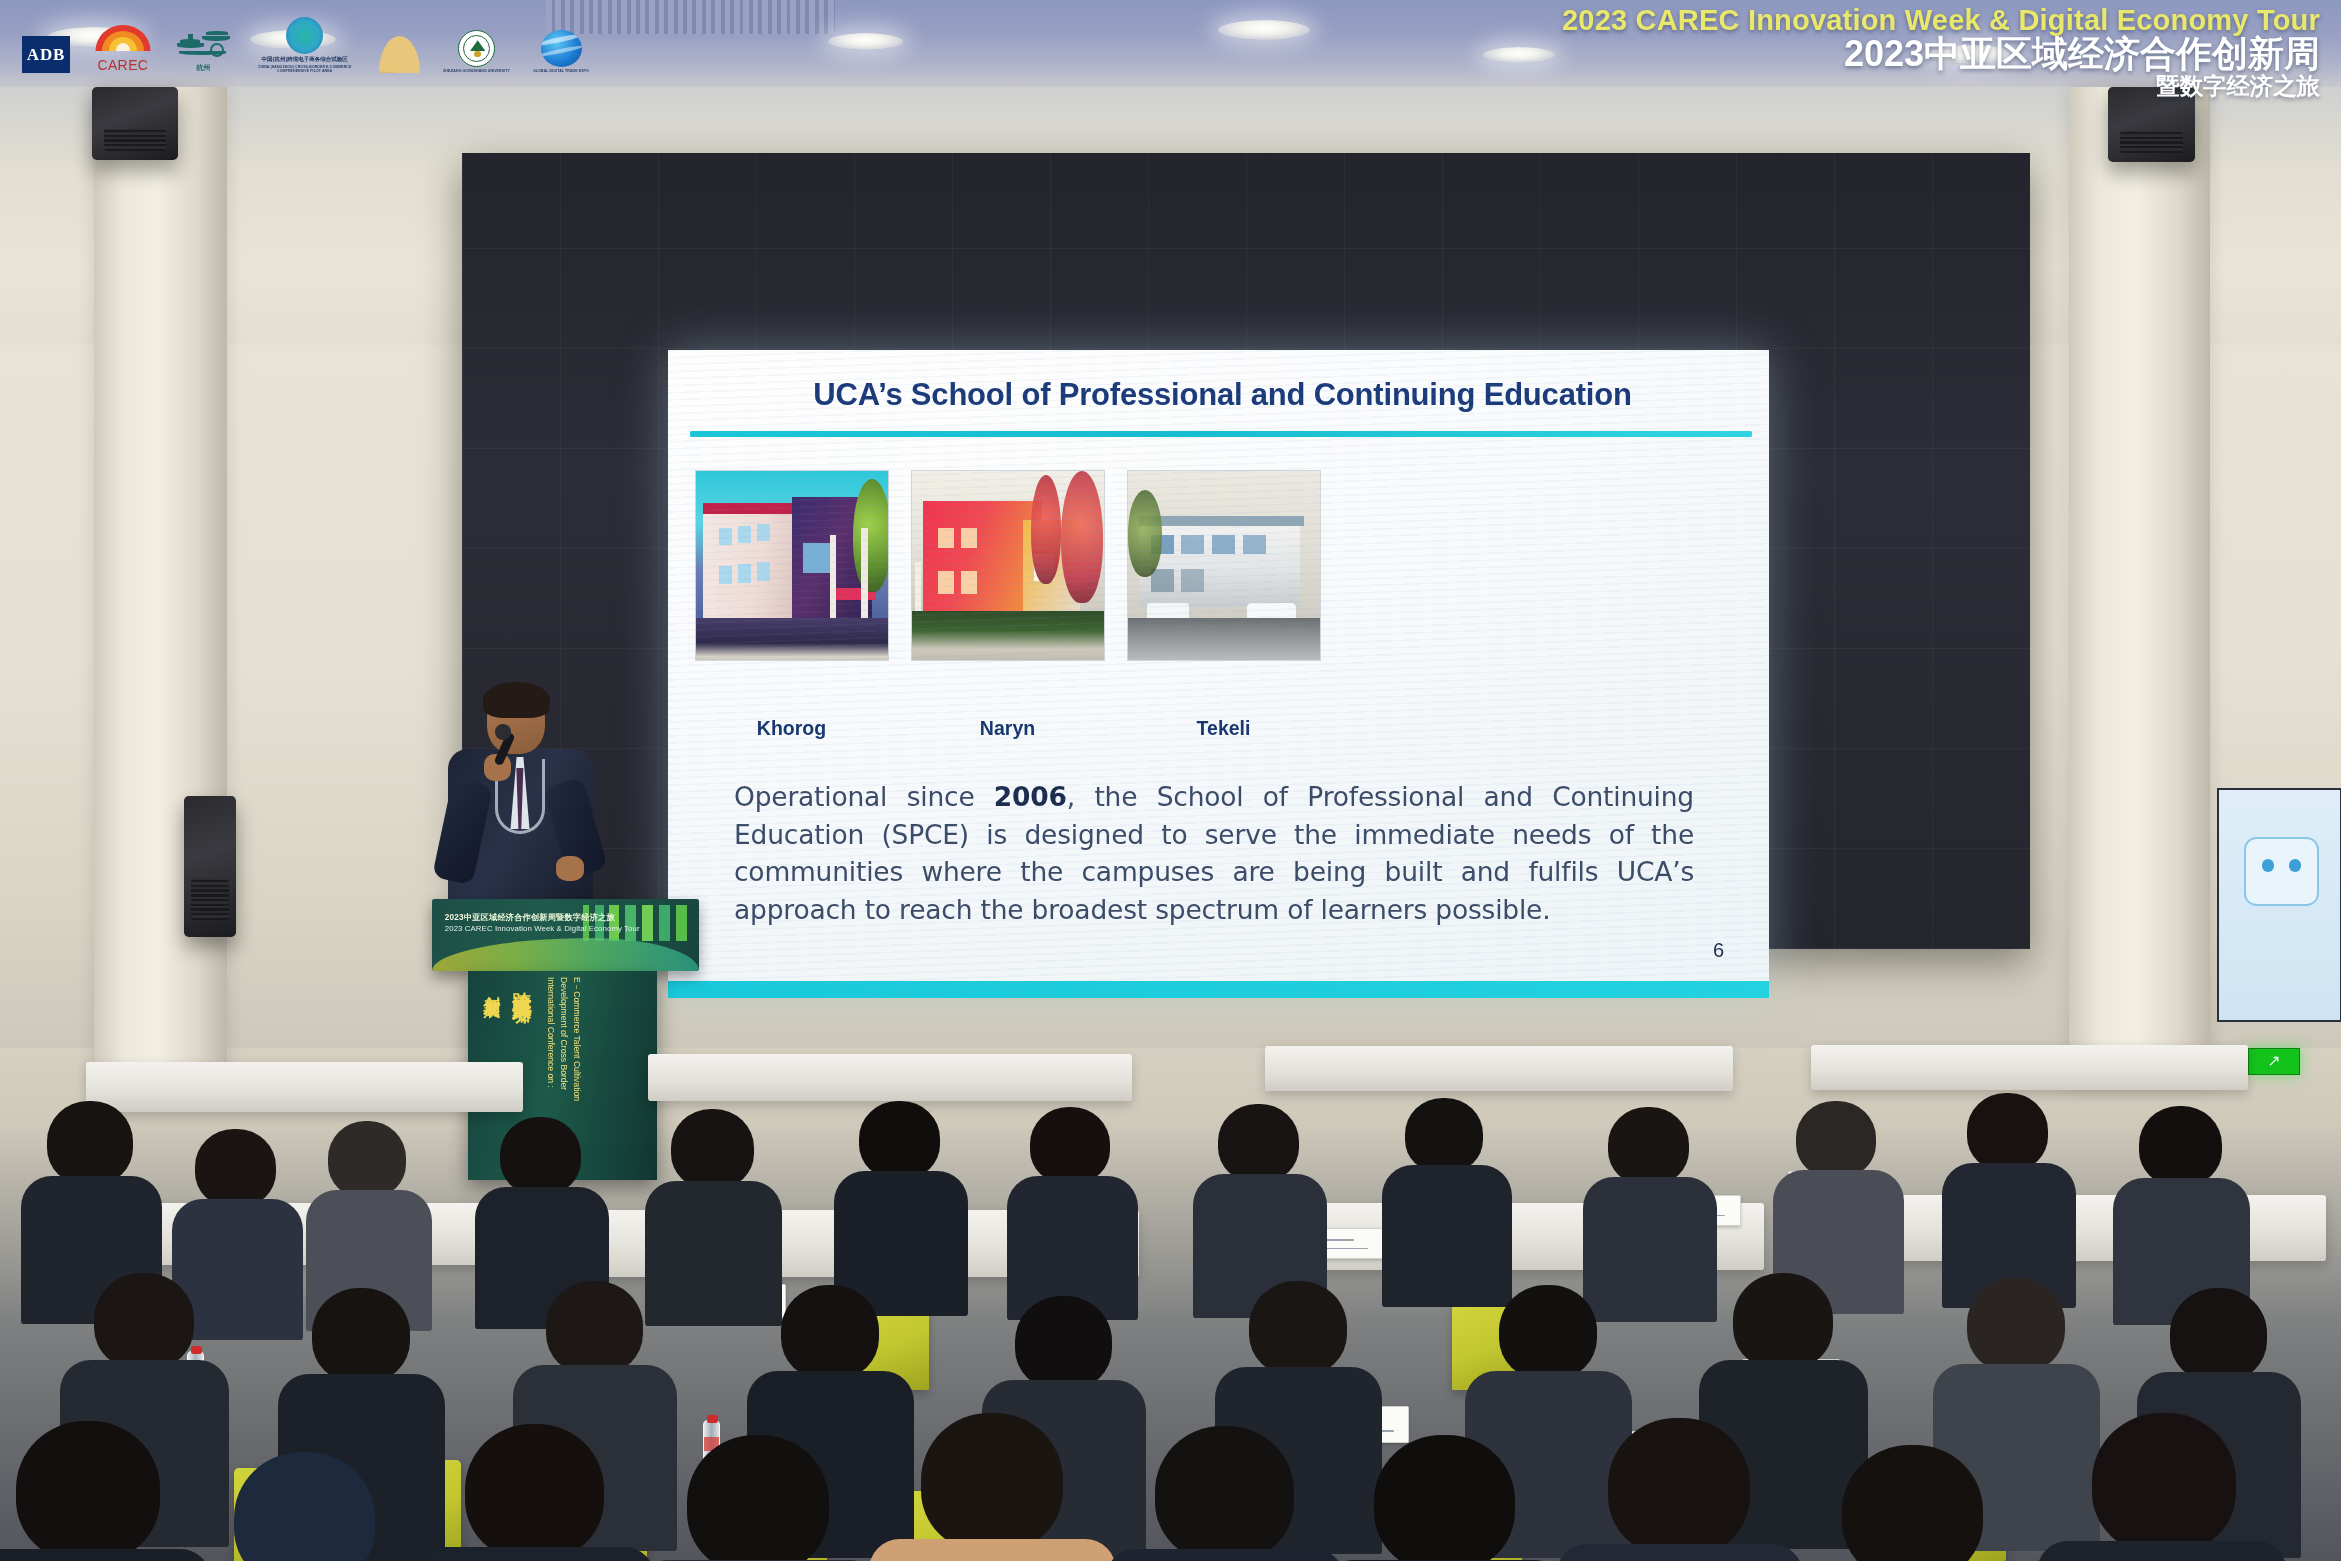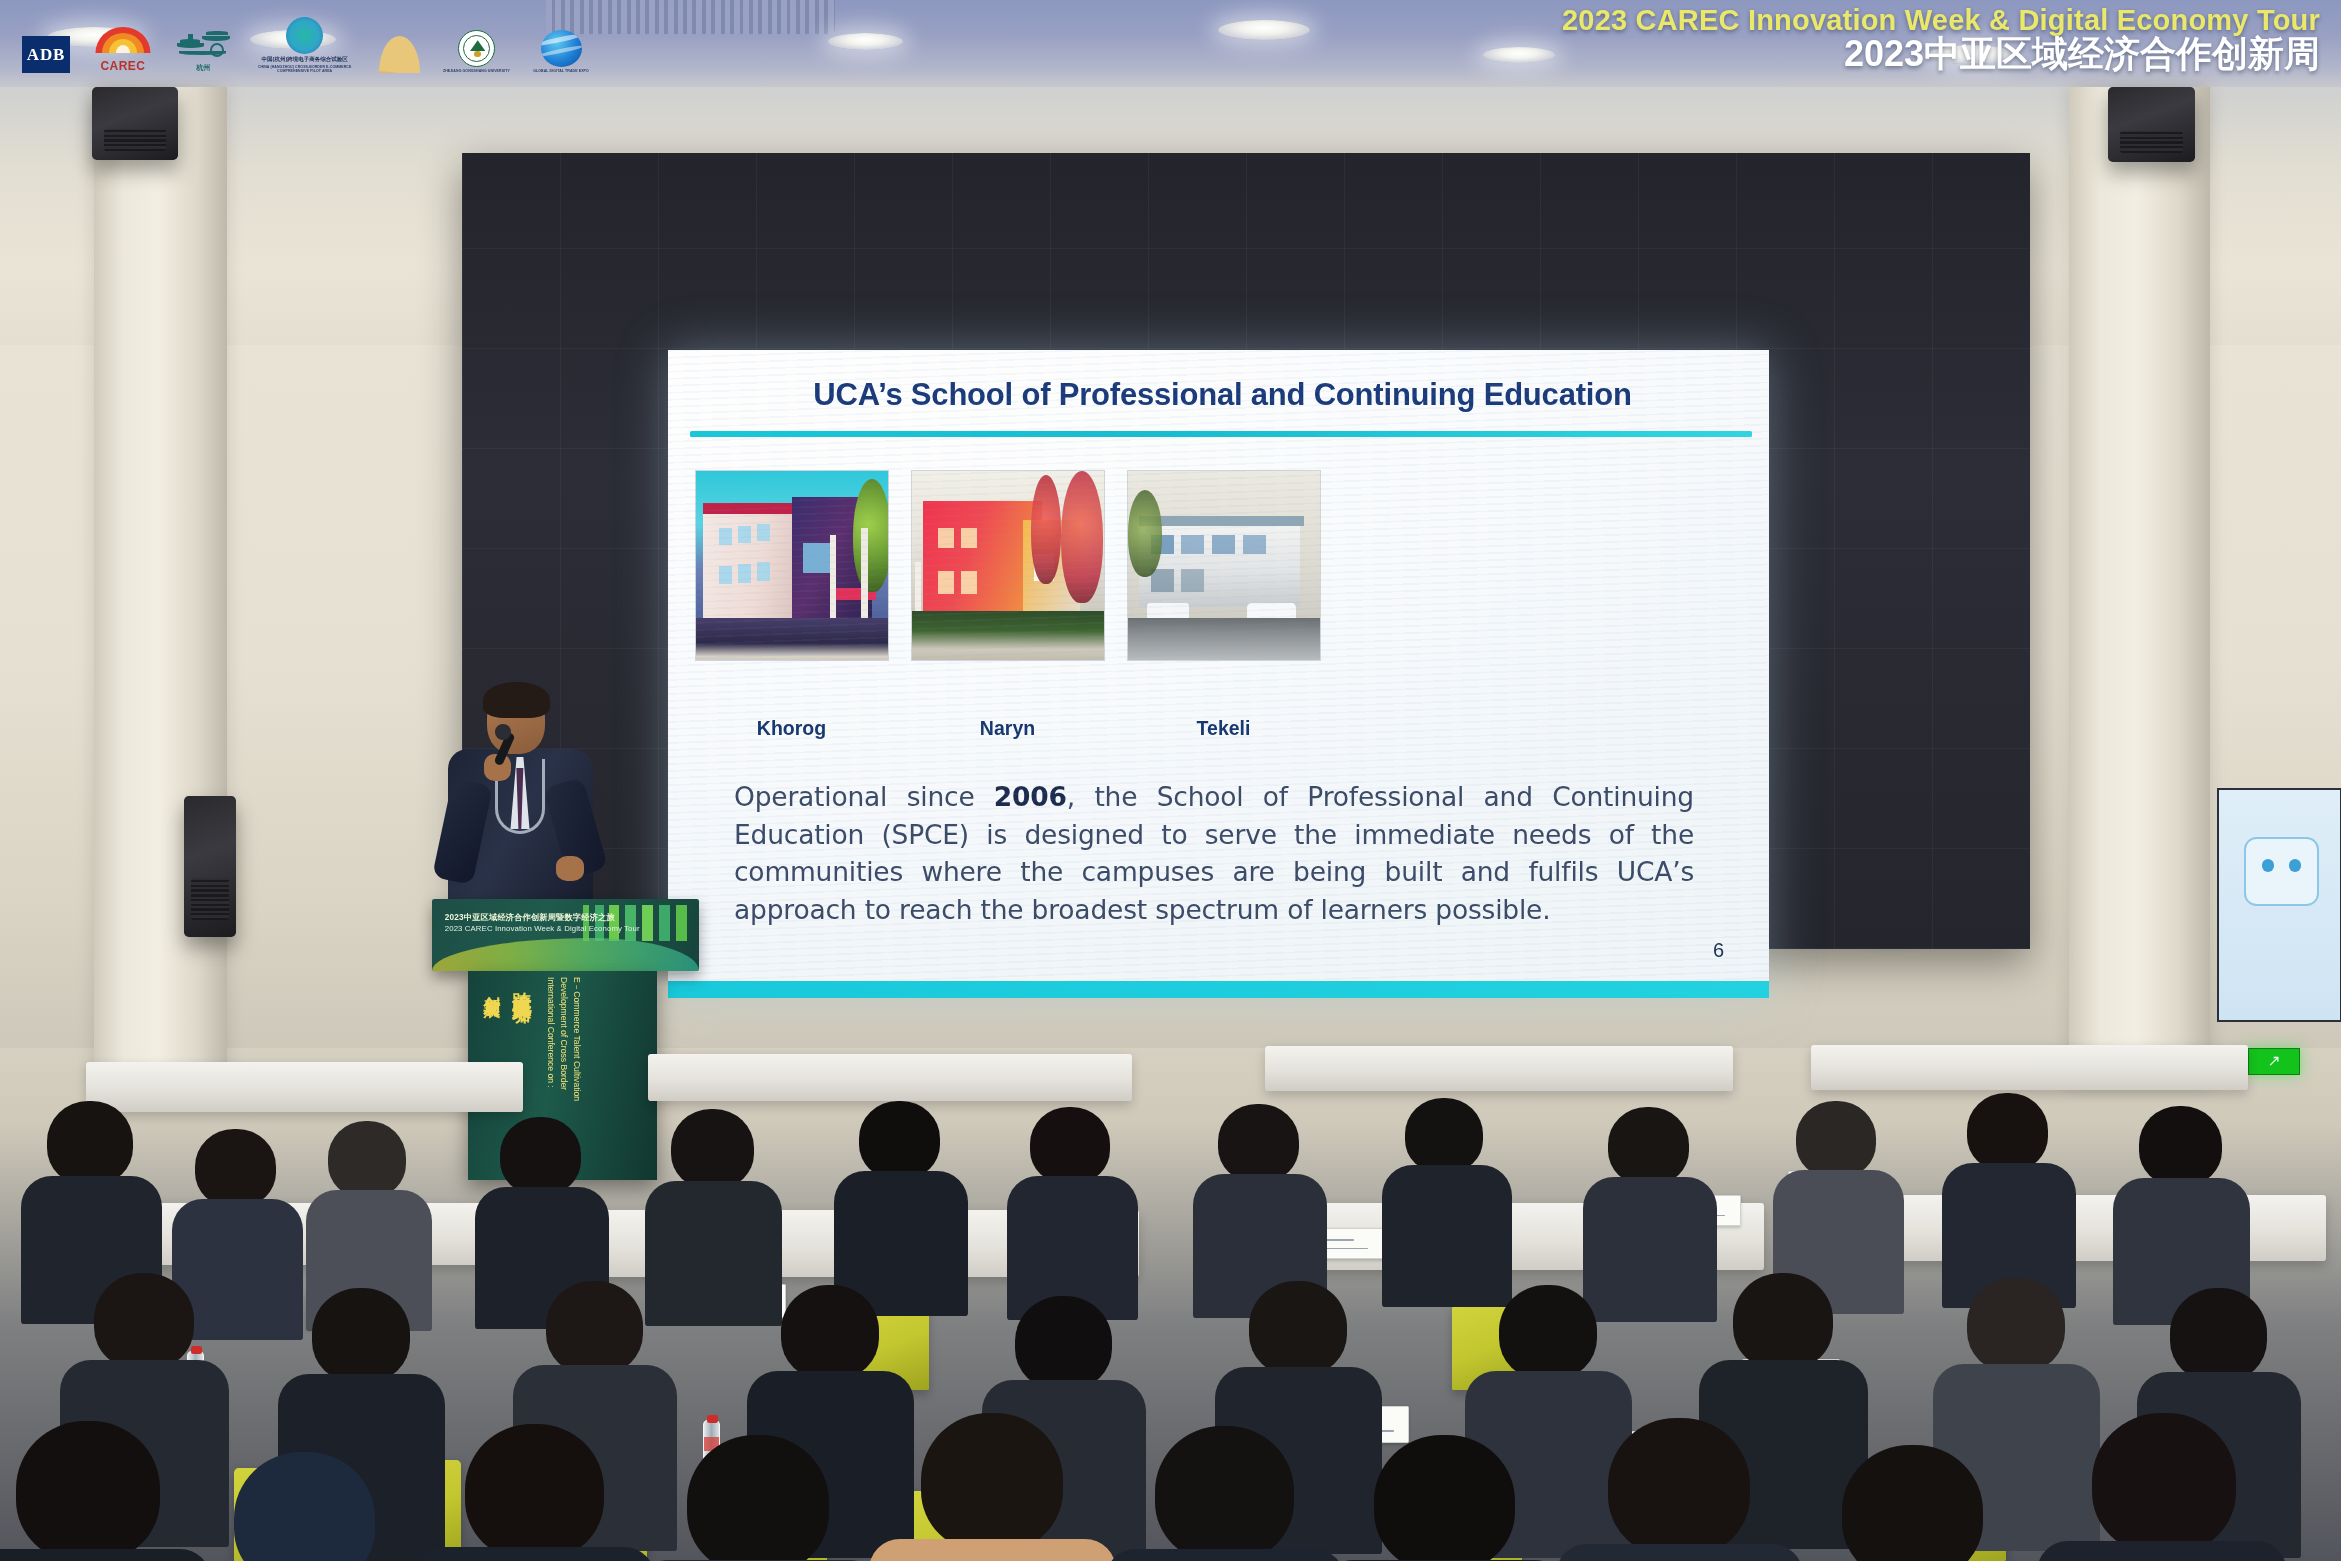--- a/index.html
+++ b/index.html
@@ -168,21 +168,21 @@
   }
   .logo-sub .en{ font-size:3.5px; color:#2b4066; display:block; letter-spacing:0.1px; }
 
   .adb-box{
     width:48px;height:37px;background:#0a2d6e;display:flex;align-items:center;justify-content:center;
   }
   .adb-box span{ color:#fff; font-size:17px; font-weight:700; font-family:"Liberation Serif",serif; letter-spacing:0.8px;}
 
   .carec-mark{ width:59px;height:39px; position:relative; overflow:hidden;}
   .carec-mark i{ position:absolute; border-radius:50% 50% 0 0 / 100% 100% 0 0; left:50%; transform:translateX(-50%); bottom:6.2px;}
-  .carec-text{ font-size:12px;font-weight:700;color:#b8322b;letter-spacing:0.4px;}
+  .carec-text{ font-size:14px;font-weight:400;color:#b8322b;letter-spacing:0.4px;}
 
   .hz-mark{ width:55px;height:37px;position:relative;}
   .hz-mark .pag{ position:absolute; background:#1c6b6a;}
   .hz-text{font-size:7px;font-weight:700;color:#1c6b6a;}
 
   .circ-mark{width:37px;height:37px;border-radius:50%;position:relative;overflow:hidden;}
   .fan-mark{width:41px;height:37px;position:relative;}
   .seal-mark{width:37px;height:37px;border-radius:50%;border:1.6px solid #1d6b3f;position:relative;background:#fff;}
   .globe-mark{width:41px;height:37px;border-radius:50%;background:
      radial-gradient(circle at 38% 32%, #5fc9f3 0%, #1f7fd4 55%, #0b4e9e 100%);position:relative;overflow:hidden;}
@@ -718,16 +718,17 @@
       <div class="globe-mark"></div>
       <div class="logo-sub">
         <span class="en">GLOBAL DIGITAL TRADE EXPO</span>
       </div>
     </div>
   </div>
 
   <div id="banner">
     <div class="en">2023 CAREC Innovation Week &amp; Digital Economy Tour</div>
     <div class="cn1">2023中亚区域经济合作创新周</div>
+    <div class="cn2">暨数字经济之旅</div>
   </div>
 
 </div>
 
 
 </body></html>

